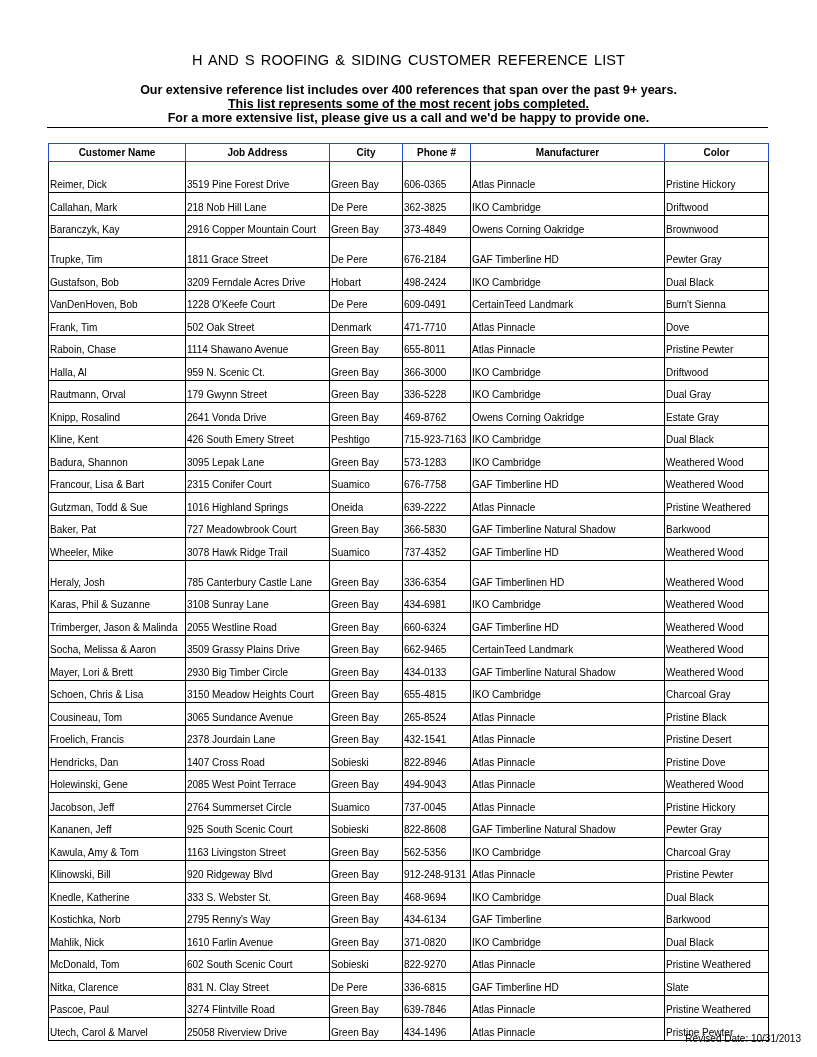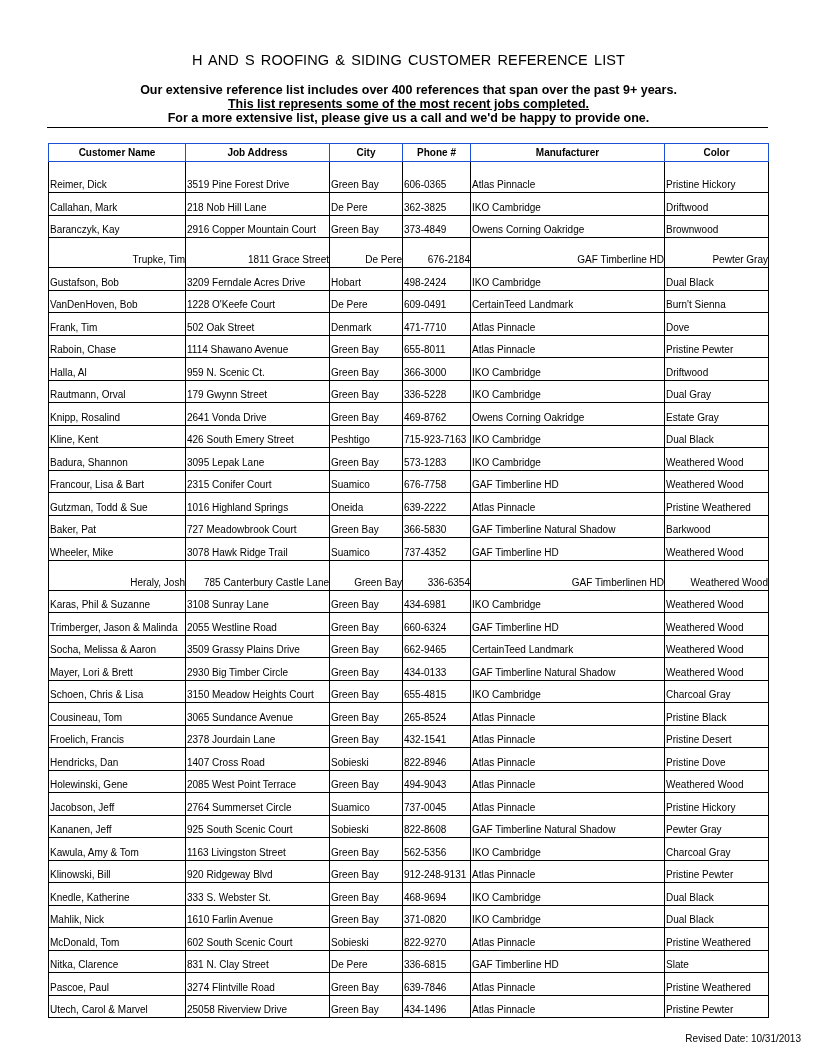--- a/index.html
+++ b/index.html
@@ -9,21 +9,21 @@
   .intro { position:absolute; left:0; width:817px; text-align:center;
     font-family:"Liberation Sans Narrow","Liberation Sans", sans-serif; font-weight:bold; font-size:12.5px; line-height:14px; }
   .intro.l1 { top:83px; } .intro.l2 { top:97px;text-decoration:underline; } .intro.l3 { top:111px; }
   .rule { position:absolute; left:47px; width:721px; top:127px; height:1px; background:#000; }
   table { position:absolute; left:48px; top:143px; border-collapse:collapse; table-layout:fixed;
     font-family:"Liberation Sans", sans-serif; font-size:10px; }
   th { font-family:"Liberation Sans", sans-serif; font-weight:bold; font-size:10px; height:17px; padding:0;
     border:1px solid #1d4ed8; text-align:center; vertical-align:middle; }
   td { padding:0 0 0 1px; border-left:1px solid #000; border-right:1px solid #000; border-bottom:1px solid #000;
     white-space:nowrap; overflow:hidden; vertical-align:bottom; height:20.5px; line-height:12px; padding-bottom:1px; }
-  tr.tall td { height:28px;text-align:right; }
+  tr.tall td { height:28px; }
   tr.first td { height:29px; }
   .footer { position:absolute; right:16px; top:1033px; font-family:"Liberation Sans", sans-serif; font-size:10px; }
 </style>
 </head>
 <body>
 
 <div class="title">H AND S ROOFING &amp; SIDING CUSTOMER   REFERENCE   LIST</div>
 <div class="intro l1">Our extensive reference list includes over 400 references that span over the past 9+ years.</div>
 <div class="intro l2">This list represents some of the most recent jobs completed.</div>
 <div class="intro l3">For a more extensive list, please give us a call and we'd be happy to provide one.</div>
@@ -299,20 +299,28 @@
       </tr>
       <tr>
         <td>Knedle, Katherine</td>
         <td>333 S. Webster St.</td>
         <td>Green Bay</td>
         <td>468-9694</td>
         <td>IKO Cambridge</td>
         <td>Dual Black</td>
       </tr>
       <tr>
+        <td>Kostichka, Norb</td>
+        <td>2795 Renny's Way</td>
+        <td>Green Bay</td>
+        <td>434-6134</td>
+        <td>GAF Timberline</td>
+        <td>Barkwood</td>
+      </tr>
+      <tr>
         <td>Mahlik, Nick</td>
         <td>1610 Farlin Avenue</td>
         <td>Green Bay</td>
         <td>371-0820</td>
         <td>IKO Cambridge</td>
         <td>Dual Black</td>
       </tr>
       <tr>
         <td>McDonald, Tom</td>
         <td>602 South Scenic Court</td>

